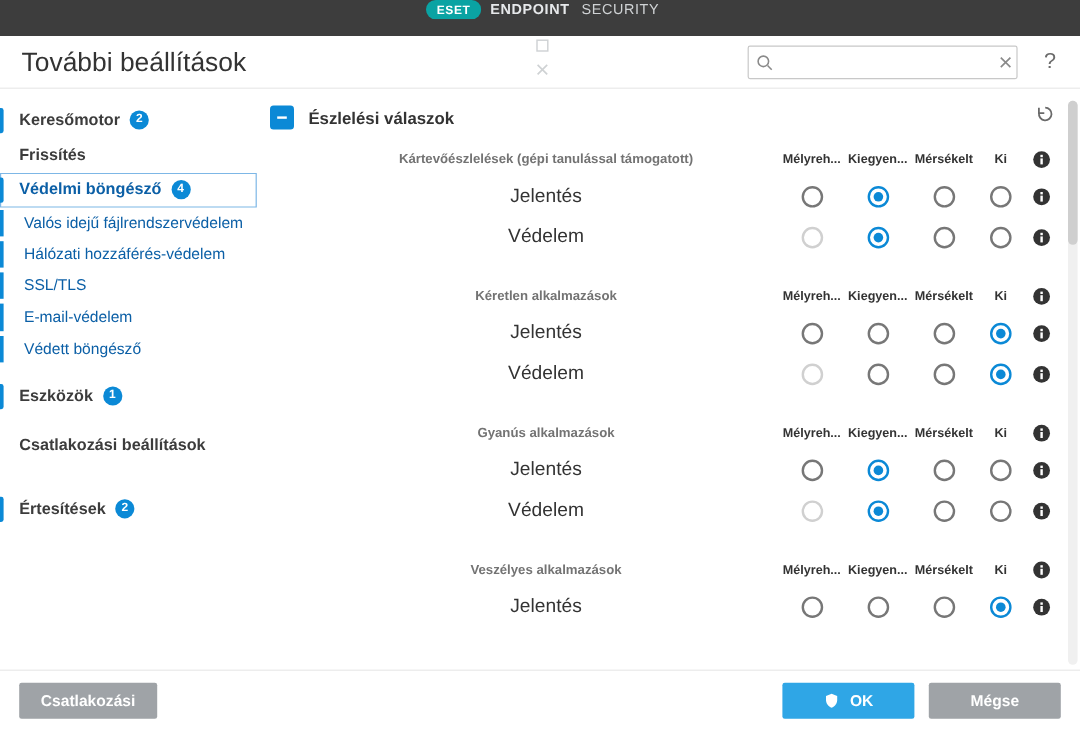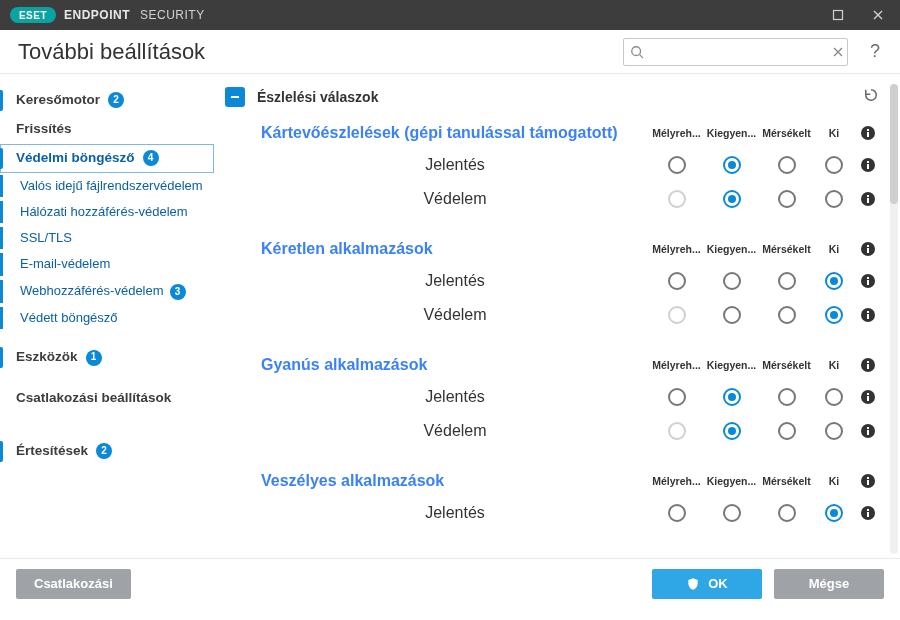--- a/index.html
+++ b/index.html
@@ -2,21 +2,21 @@
 <html><head>
   <meta charset="utf-8">
   <style>
     * { box-sizing: border-box; margin: 0; padding: 0; font-family: "Segoe UI", Arial, sans-serif; }
     html, body { width: 900px; height: 620px; overflow: hidden; background: #fff; }
 
     
     .titlebar {
       height: 30px; background: #3d3d3d; color: #cfd2d4;
       display: flex; align-items: center; padding: 0 6px 0 10px; gap: 8px;
-      font-size: 12px; letter-spacing: .5px;
+      font-size: 12px; letter-spacing: .5px; flex-direction: column;
     }
     .titlebar .brand { display: flex; align-items: center; gap: 8px; }
     .titlebar .brand svg { display:block; }
     .titlebar .brand .prod { font-weight: 600; color: #e6e8ea; }
     .titlebar .brand .prod2 { font-weight: 300; color: #cfd2d4; margin-left: 2px; }
     .titlebar .spacer { flex: 1; }
     .titlebar .win-btn { width: 32px; height: 22px; display:flex; align-items:center; justify-content:center; color:#cfd2d4; }
 
     
     .header {
@@ -80,21 +80,21 @@
     .section-title { font-size:14px; font-weight:600; color:#333; flex:1; }
     .undo { color:#6a6a6a; }
 
     .group { padding-left: 32px; }
     .group .head {
       display:grid;
       grid-template-columns: 1fr 55px 55px 55px 40px 28px;
       align-items:center; column-gap:0;
       padding: 6px 4px;
     }
-    .group .head .label { font-size:16px; font-weight:700; color:#3b82f6; }
+    .group .head .label { font-size:11px; font-weight:700; color:#737373;text-align:center; }
     .col-h { font-size:10.5px; font-weight:700; color:#333; text-align:center; overflow:hidden; text-overflow:ellipsis; white-space:nowrap; }
     .info { display:flex; align-items:center; justify-content:center; color:#333; }
     .row {
       display:grid;
       grid-template-columns: 1fr 55px 55px 55px 40px 28px;
       align-items:center; padding: 8px 4px;
     }
     .row .rlabel { font-size:16px; color:#333;text-align:center; }
     .radio { display:flex; align-items:center; justify-content:center; }
     .radio .outer {
@@ -172,21 +172,20 @@
         <span>Frissítés</span>
       </div>
       <div class="nav-item top selectable selected">
         <span>Védelmi böngésző</span>
         <span class="badge">4</span>
       </div>
       <div class="nav-sub selectable with-bar"><span>Valós idejű fájlrendszervédelem</span></div>
       <div class="nav-sub selectable with-bar"><span>Hálózati hozzáférés-védelem</span></div>
       <div class="nav-sub selectable with-bar"><span>SSL/TLS</span></div>
       <div class="nav-sub selectable with-bar"><span>E-mail-védelem</span></div>
-      <div class="nav-sub selectable with-bar"><span>Webhozzáférés-védelem</span><span class="badge">3</span></div>
       <div class="nav-sub selectable with-bar"><span>Védett böngésző</span></div>
       <div class="nav-gap"></div>
       <div class="nav-item top selectable">
         <span>Eszközök</span>
         <span class="badge">1</span>
       </div>
       <div class="nav-gap"></div>
       <div class="nav-item top selectable no-bar">
         <span>Csatlakozási beállítások</span>
       </div>

